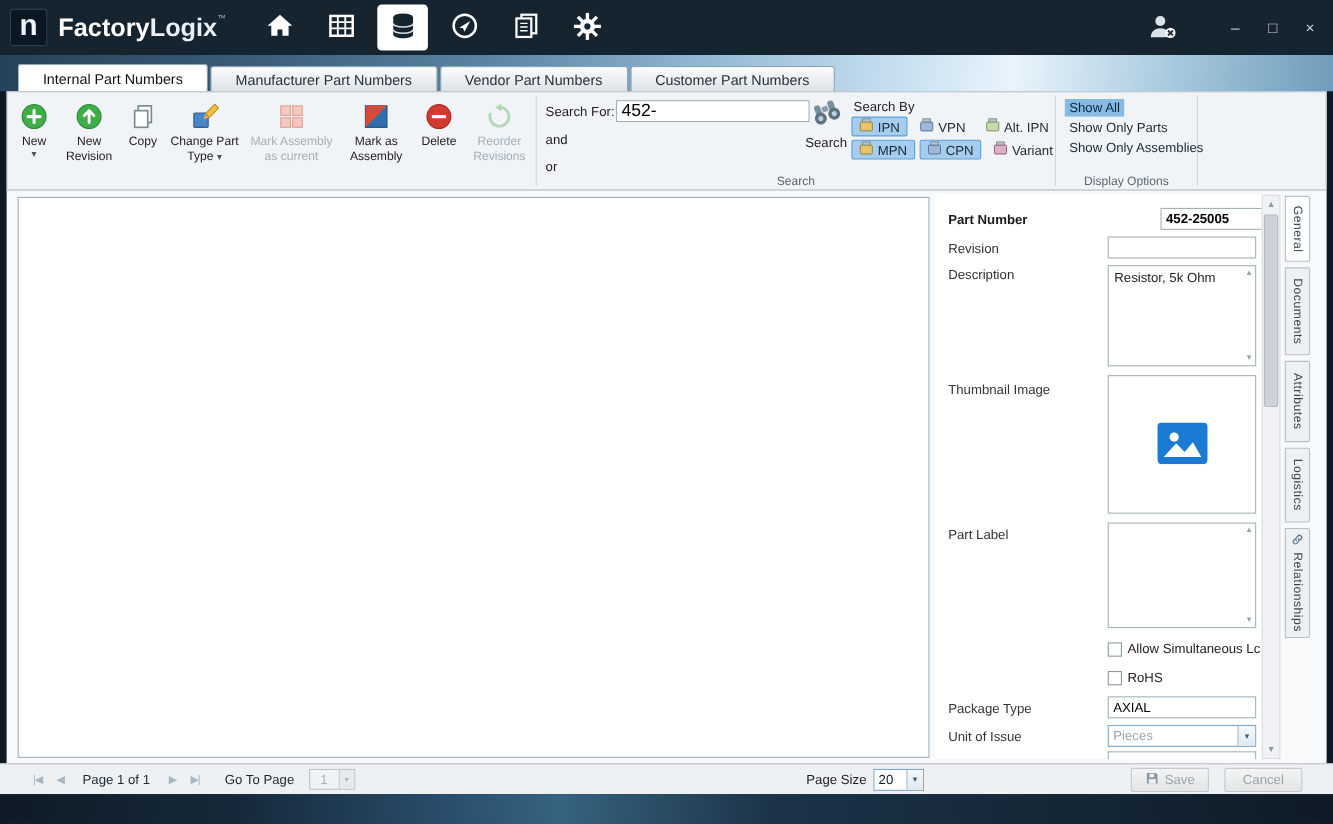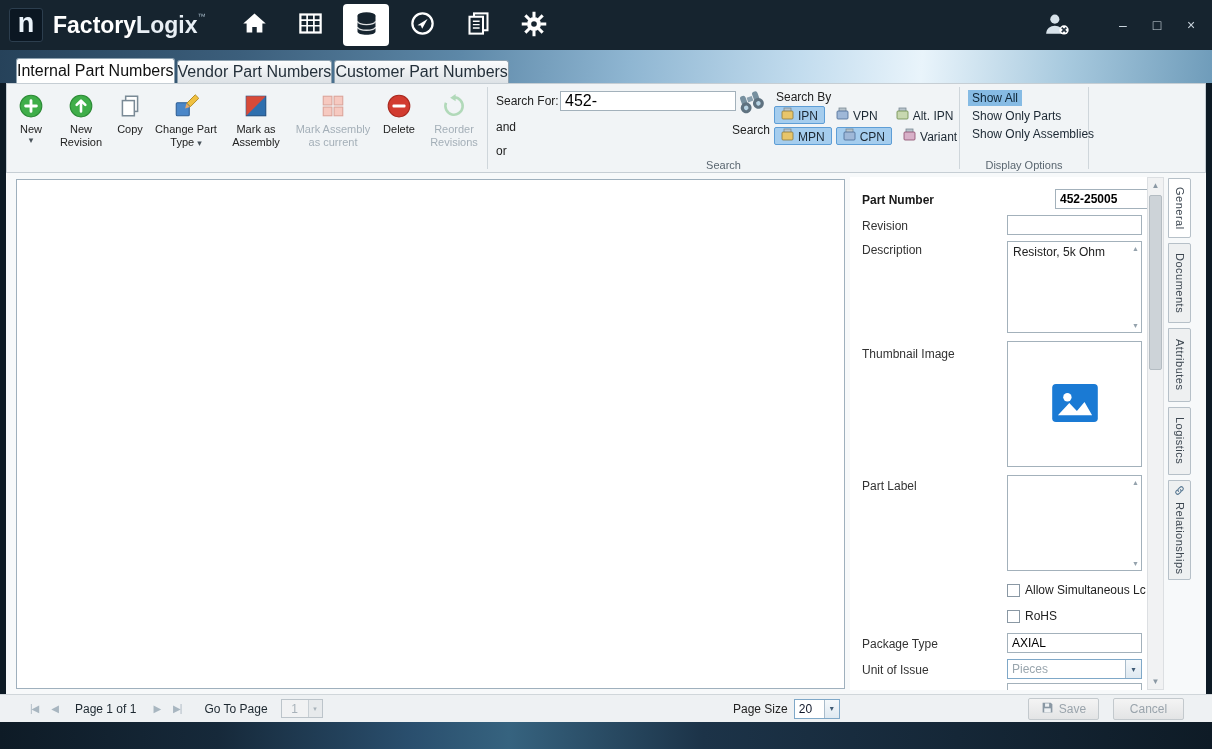--- a/index.html
+++ b/index.html
@@ -18,21 +18,21 @@
   .nav-btn{width:46px;height:42px;display:flex;align-items:center;justify-content:center;border-radius:4px;cursor:pointer}
   .nav-btn.selected{background:#fff}
   .title-right{margin-left:auto;display:flex;align-items:center;gap:16px;margin-right:12px}
   .winctl{color:#c9d4dd;font-size:14px;width:18px;text-align:center;cursor:pointer;line-height:1}
   .user-btn{margin-right:26px;cursor:pointer}
 
   
   .tabband{position:absolute;left:0;top:50px;width:1212px;height:33px;
     background:linear-gradient(94deg,#26425a 0%,#3c5f7c 20%,#5d88a8 38%,#8fb6d2 52%,#c2dcee 66%,#e9f4fb 76%,#a7c9de 88%,#6f9cba 100%)}
   .tabs{position:absolute;left:16px;bottom:0;display:flex;align-items:flex-end}
-  .tab{height:23px;display:flex;align-items:center;padding:0 0;margin-right:2px;font-size:16px;color:#25313b;
+  .tab{height:23px;display:flex;align-items:center;padding:0 22px;margin-right:2px;font-size:13px;color:#25313b;
     background:linear-gradient(#fbfcfd,#dde2e6);border:1px solid #8ea2b0;border-bottom:none;border-radius:3px 3px 0 0;cursor:pointer;white-space:nowrap}
   .tab.active{height:25px;background:#fff;color:#111}
 
   
   .ribbon{position:absolute;left:6px;top:83px;width:1200px;height:90px;background:#f1f4f6;border:1px solid #c6ced4;display:flex}
   .rgroup{position:relative;height:100%;padding:4px 4px 16px 6px}
   .group-label{position:absolute;left:0;right:0;bottom:1px;text-align:center;font-size:11px;color:#5a6670}
   .vsep{width:1px;background:#cfd6db;margin:3px 0}
   .btnrow{display:flex;align-items:flex-start;gap:6px}
   .rbtn{display:flex;flex-direction:column;align-items:center;text-align:center;font-size:11px;color:#222;line-height:1.2;padding-top:3px;cursor:pointer}
@@ -172,20 +172,21 @@
     </div>
     <span class="winctl">–</span>
     <span class="winctl">□</span>
     <span class="winctl">×</span>
   </div>
 </header>
 
 <div class="tabband">
   <div class="tabs">
     <div class="tab active">Internal Part Numbers</div>
+    <div class="tab">Manufacturer Part Numbers</div>
     <div class="tab">Vendor Part Numbers</div>
     <div class="tab">Customer Part Numbers</div>
   </div>
 </div>
 
 <section class="ribbon">
 
   <div class="rgroup">
     <div class="btnrow">
       <div class="rbtn" style="width:36px">
@@ -220,42 +221,42 @@
         <span class="ricon">
             <svg width="26" height="26" viewBox="0 0 24 24">
               <rect x="3" y="9" width="12" height="12" rx="1" fill="#4a86c8" stroke="#2f5f96"></rect>
               <g transform="rotate(45 17 8)">
                 <rect x="15" y="1" width="4.6" height="11" fill="#f0c040" stroke="#b08820" stroke-width=".8"></rect>
                 <path d="M15 12.5l2.3 4 2.3-4z" fill="#e8a868"></path>
               </g>
             </svg>
           </span>
         <span><span>Change Part Type</span> <span class="caret">▾</span></span>
-      </div>
-      <div class="rbtn" style="width:62px">
-        <span class="ricon">
-            <svg width="26" height="26" viewBox="0 0 24 24">
-              <rect x="3" y="3" width="18" height="18" fill="#2f6fae" stroke="#1f4f82"></rect>
-              <path d="M3 3h18L3 21z" fill="#d84a38"></path>
-            </svg>
-          </span>
-        <span>Mark as Assembly</span>
       </div>
       <div class="rbtn disabled" style="width:80px">
         <span class="ricon">
             <svg width="26" height="26" viewBox="0 0 24 24">
               <g stroke="#dca49a" fill="#f6c9c0" stroke-width="1">
                 <rect x="3" y="3" width="8" height="8"></rect>
                 <rect x="13" y="3" width="8" height="8"></rect>
                 <rect x="3" y="13" width="8" height="8"></rect>
                 <rect x="13" y="13" width="8" height="8"></rect>
               </g>
             </svg>
           </span>
         <span>Mark Assembly as current</span>
+      </div>
+      <div class="rbtn" style="width:62px">
+        <span class="ricon">
+            <svg width="26" height="26" viewBox="0 0 24 24">
+              <rect x="3" y="3" width="18" height="18" fill="#2f6fae" stroke="#1f4f82"></rect>
+              <path d="M3 3h18L3 21z" fill="#d84a38"></path>
+            </svg>
+          </span>
+        <span>Mark as Assembly</span>
       </div>
       <div class="rbtn" style="width:40px">
         <span class="ricon">
             <svg width="26" height="26" viewBox="0 0 24 24">
               <circle cx="12" cy="12" r="10" fill="#d23b30" stroke="#a82a20"></circle>
               <rect x="6" y="10.6" width="12" height="2.8" rx="1" fill="#fff"></rect>
             </svg>
           </span>
         <span>Delete</span>
       </div>

